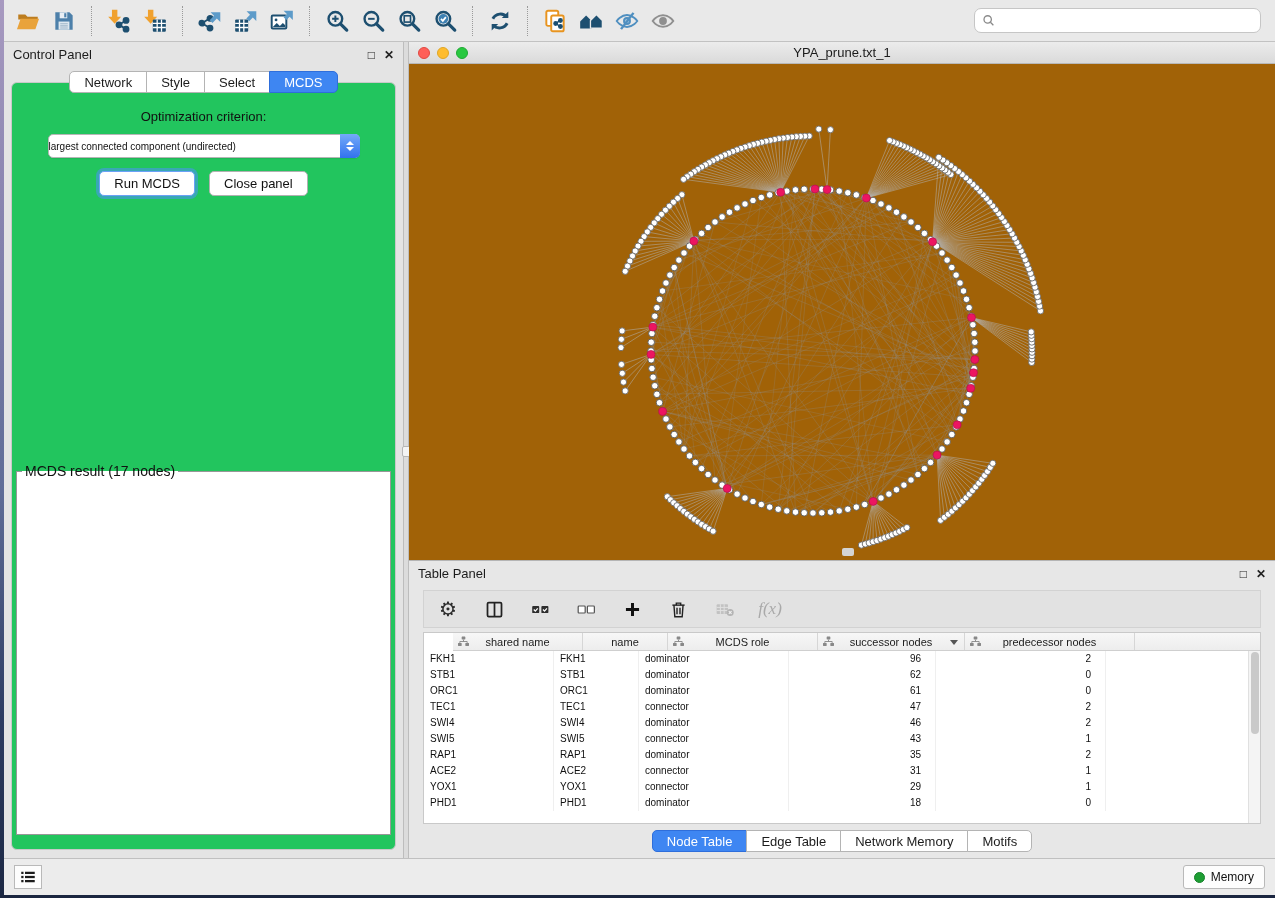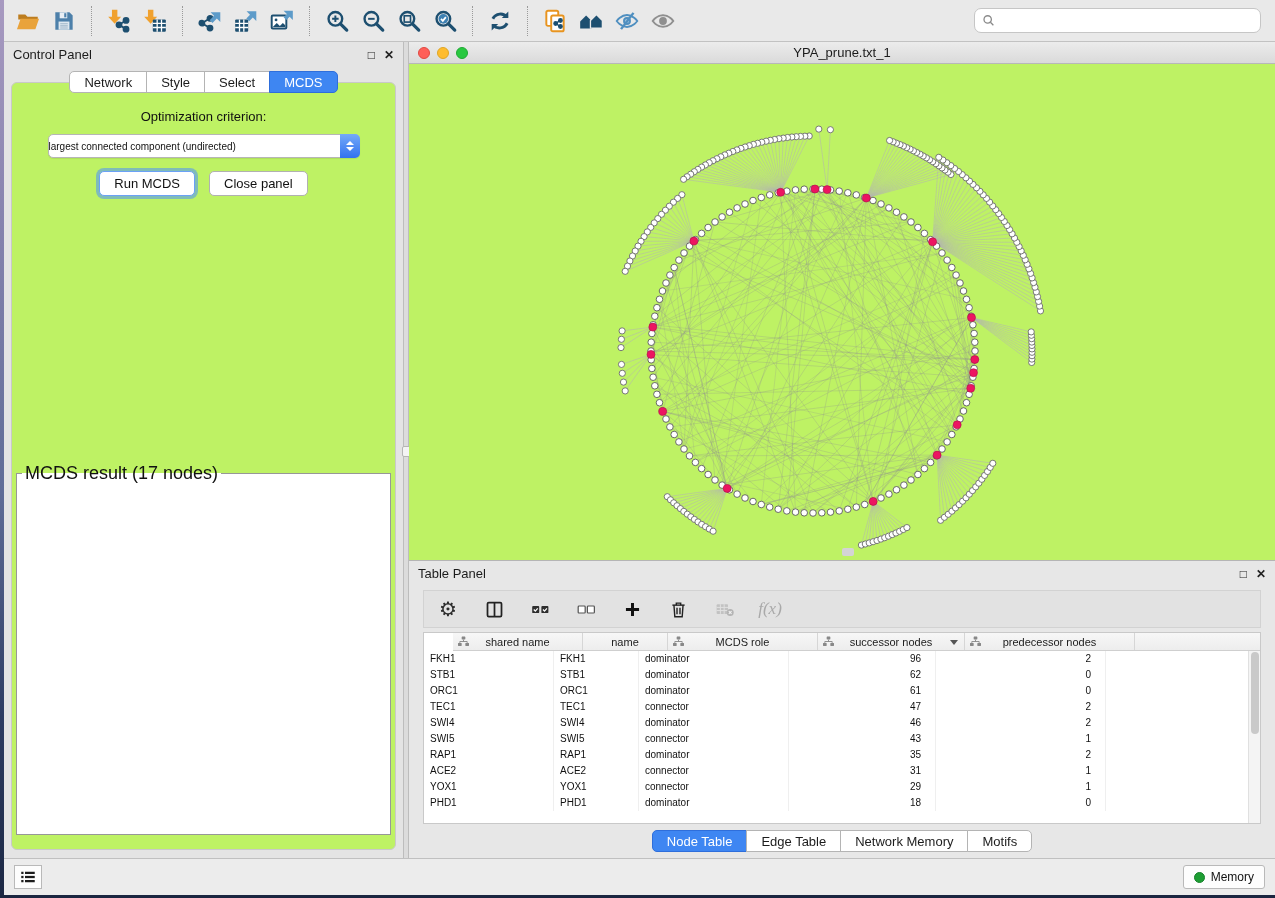--- a/index.html
+++ b/index.html
@@ -32,43 +32,43 @@
   .panel-titlebar { height:25px; display:flex; align-items:center; padding:0 9px; font-size:13px; color:#1c1c1c; flex:0 0 auto; }
   .panel-titlebar .win-icons { margin-left:auto; display:flex; gap:9px; align-items:center; }
   .win-icon { font-size:12px; color:#222; cursor:default; line-height:1; }
   .win-icon.close { font-weight:bold; }
   .cp-tabs { display:flex; justify-content:center; position:relative; z-index:2; margin-top:4px; margin-bottom:-11px; flex:0 0 auto; }
   .seg-tab { height:22px; padding:0 14px; background:#fff; border:1px solid #b4b4b4; font-size:13px; color:#1c1c1c;
     display:flex; align-items:center; margin-left:-1px; }
   .seg-tab:first-child { border-radius:5px 0 0 5px; margin-left:0; }
   .seg-tab:last-child { border-radius:0 5px 5px 0; }
   .seg-tab.active { background:#3e86f2; border-color:#2e6edb; color:#fff; }
-  .cp-content { flex:1; margin:0 7px 8px 7px; background:#bef264; border:1px solid #c9c9c9; border-radius:6px;
+  .cp-content { flex:1; margin:0 7px 8px 7px; background:#22c55e; border:1px solid #c9c9c9; border-radius:6px;
     display:flex; flex-direction:column; align-items:center; padding-top:26px; }
   .opt-label { font-size:13px; color:#111; margin-bottom:10px; }
   .combo { width:312px; height:24px; background:#fff; border:1px solid #b6b6b6; border-radius:5px; display:flex;
     align-items:center; position:relative; box-shadow:0 1px 1px rgba(0,0,0,.08); }
   .combo .combo-value { flex:1; font-size:10px; color:#111; white-space:nowrap; overflow:hidden; }
   .combo .stepper { width:20px; height:24px; margin-right:-1px; border-radius:0 5px 5px 0;
     background:linear-gradient(#74aaf9,#3272ee); display:flex; flex-direction:column; align-items:center; justify-content:center; gap:2px; }
   .stepper .tri-up { width:0; height:0; border-left:4px solid transparent; border-right:4px solid transparent; border-bottom:4px solid #fff; }
   .stepper .tri-dn { width:0; height:0; border-left:4px solid transparent; border-right:4px solid transparent; border-top:4px solid #fff; }
   .btn-row { display:flex; gap:14px; margin-top:13px;border-radius:12px; }
   .mac-btn { height:25px; padding:0 14px; background:#fff; border:1px solid #b1b1b1; border-radius:5px; font-size:13px;
     color:#111; display:flex; align-items:center; font-family:"Liberation Sans",sans-serif; }
   .mac-btn.focused { box-shadow:0 0 0 3px rgba(77,144,254,.55); border-color:#6ba1f7; }
   .cp-spacer { flex:1; }
   fieldset.mcds-box { width:375px; height:372px; margin-bottom:14px; border:1px solid #979797; background:#fff;
     position:relative; padding:2px 0 0 0; }
-  fieldset.mcds-box legend { font-size:18px; color:#111; margin-left:5px; padding:0 3px; }
+  fieldset.mcds-box legend { font-size:14px; color:#111; margin-left:5px; padding:0 3px; }
   .mcds-list { position:absolute; left:1px; top:16px; right:12px; bottom:1px; overflow:hidden; }
   .mcds-scroll { position:absolute; top:16px; right:1px; bottom:1px; width:11px; background:#f3f3f3; border-left:1px solid #e2e2e2; }
 
   
-  .network-panel { height:519px; background:#bef264; border-bottom:1px solid #b5b5b5; position:relative; flex:0 0 auto; }
+  .network-panel { height:519px; background:#a16207; border-bottom:1px solid #b5b5b5; position:relative; flex:0 0 auto; }
   .net-titlebar { height:22px; background:linear-gradient(#ececec,#dadada); border-bottom:1px solid #b8b8b8;
     display:flex; align-items:center; position:relative; }
   .traffic { display:flex; gap:7px; margin-left:9px; }
   .light { width:12px; height:12px; border-radius:50%; }
   .light.red    { background:#ff5f58; border:1px solid #e14942; }
   .light.yellow { background:#febc2e; border:1px solid #e0a624; }
   .light.green  { background:#28c840; border:1px solid #1faa34; }
   .net-title { position:absolute; left:0; right:0; text-align:center; font-size:13px; color:#1a1a1a; }
   .net-canvas { position:absolute; left:0; top:22px; right:0; bottom:0; }
   .net-scroll-thumb { position:absolute; left:50%; bottom:4px; width:12px; height:8px; background:#d4d4d4; border-radius:2px; }

